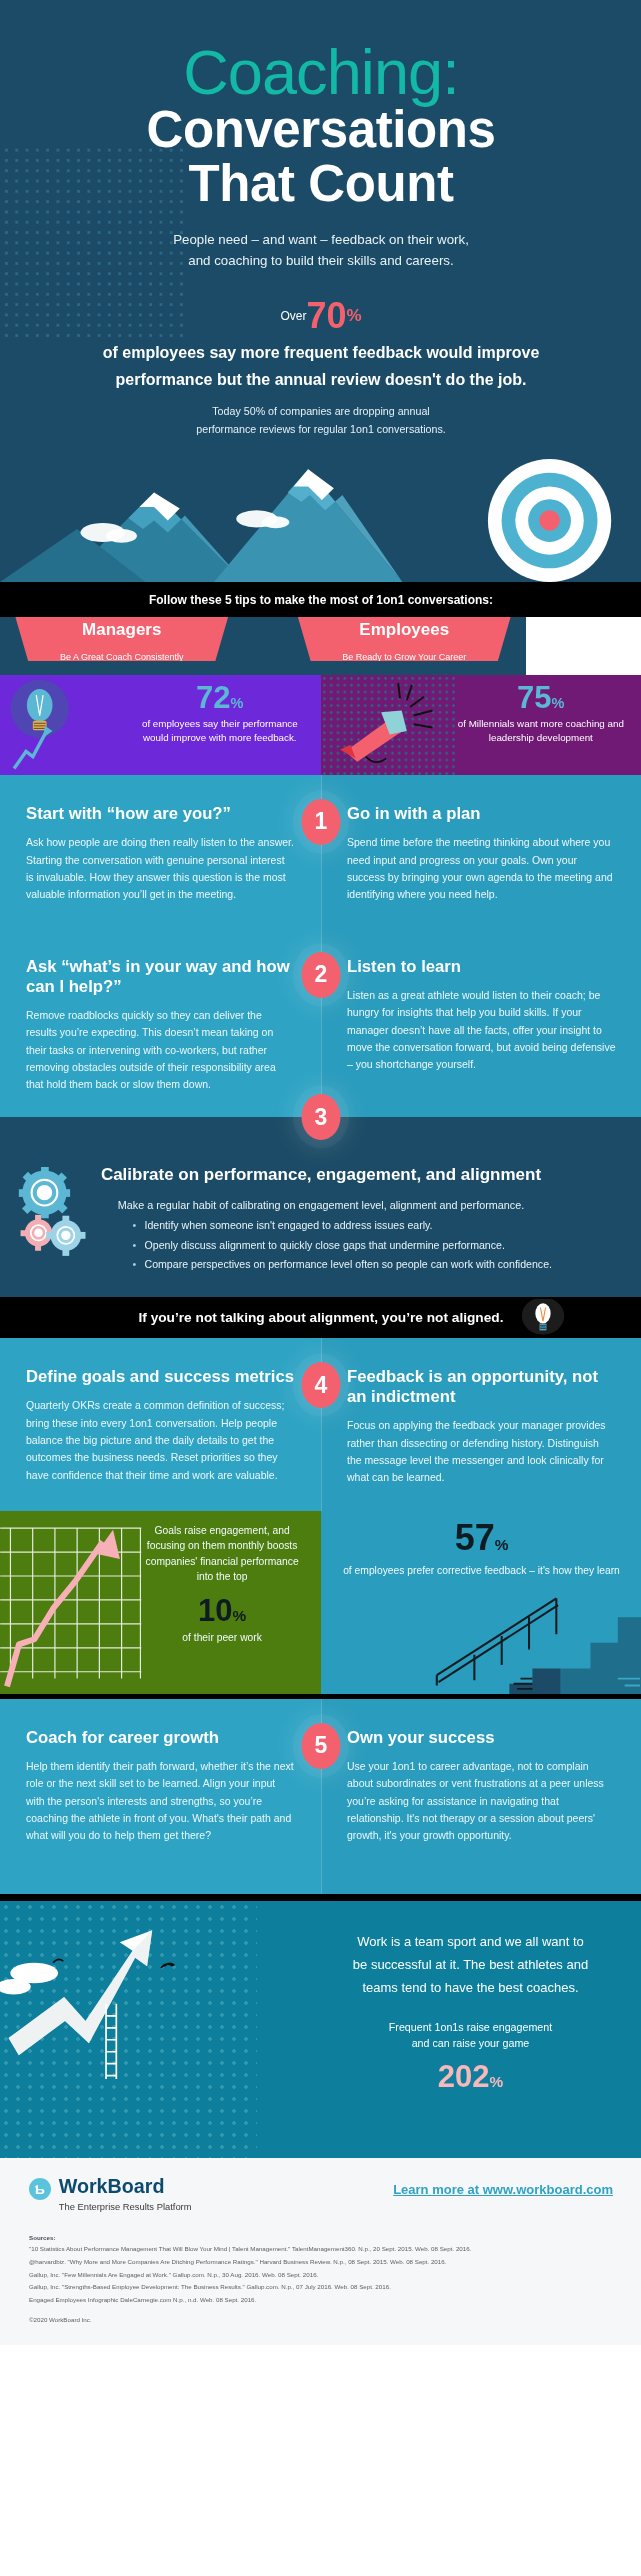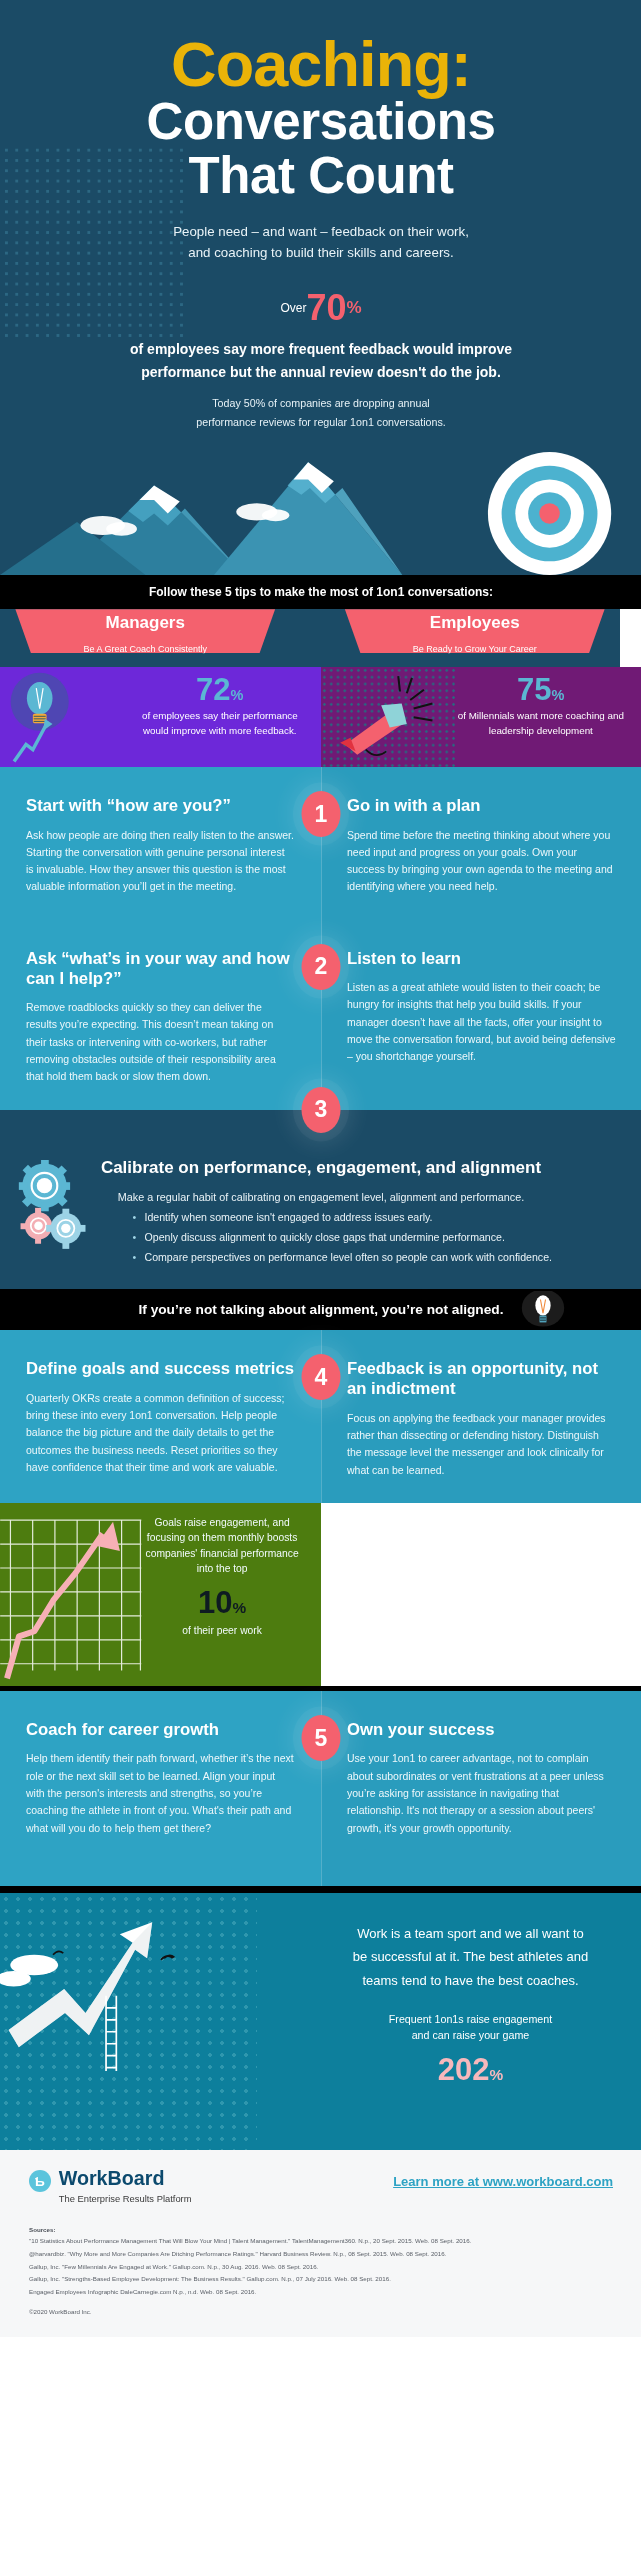--- a/index.html
+++ b/index.html
@@ -12,53 +12,54 @@
 
   
   .hero { background:#1b4b66; padding:34px 0 0; position:relative; overflow:hidden; }
   .dotfield {
     position:absolute; left:-8.6px; top:145px; width:197px; height:197px;
     background-image:radial-gradient(#2d6985 1.4px, transparent 1.5px);
     background-size:10.3px 10.3px; opacity:.95; pointer-events:none;
   }
   .hero-inner { position:relative; z-index:3; text-align:center; }
   h1.t1 {
-    font-size:63px; line-height:.96; font-weight:700; color:#eab308;
+    font-size:63px; line-height:.96; font-weight:400; color:#14b8a6;
     letter-spacing:-0.9px;
+    margin-top:8px;
   }
   h1.t2 {
     font-size:51px; line-height:1.02; font-weight:700; color:#ffffff;
     letter-spacing:-0.4px; margin-top:1.7px;
   }
   .hero-sub {
     color:#e9f3f7; font-size:13.3px; line-height:1.55; margin-top:20.5px;
   }
   .stat70wrap { margin-top:26px; }
   .stat70 { color:#f4616e; font-weight:700; }
   .over { font-size:12px; color:#ffffff; font-weight:400; vertical-align:middle; }
   .n70 { font-size:36px; line-height:1; vertical-align:middle; }
   .pct70 { font-size:17px; vertical-align:middle; }
   .hero-note {
-    color:#ffffff; font-size:14px; font-weight:700; line-height:1.7; margin-top:12px;
+    color:#ffffff; font-size:16px; font-weight:700; line-height:1.7; margin-top:5px;
   }
   .hero-note2 {
     color:#e6f1f6; font-size:10.7px; font-weight:400; line-height:1.75; margin-top:8.6px;
   }
 
   
   .scene { position:relative; height:128px; margin-top:15.4px; }
   .scene svg { display:block; width:642px; height:128px; }
 
   
   .blackbar {
     background:#000000; text-align:center; color:#ffffff;
     font-size:12px; font-weight:700; padding:10.3px 0;
   }
 
-  .hdr-band { display:flex; width:620px; background:#1b4b66; position:relative;gap:39px; }
+  .hdr-band { display:flex; width:526px; background:#1b4b66; position:relative;gap:39px; }
   .hdr-cell { width:321px; position:relative; height:58px; }
   .ribbon {
     position:absolute; left:15.4px; right:15.4px; top:0; height:44px;
     background:#f4616e; color:#fff; text-align:center; padding-top:4.3px;
     clip-path: polygon(0 0, 100% 0, 94% 100%, 6% 100%);
   }
   .ribbon .rt { font-size:17px; font-weight:700; line-height:1.1; }
   .ribbon .rs { font-size:9px; font-weight:400; margin-top:12px; }
 
   .statband { display:flex; width:642px; }
@@ -398,20 +399,38 @@
       </svg>
       <div class="vtext">
         <p>Goals raise engagement, and focusing on them monthly boosts companies' financial performance into the top</p>
         <div class="big10">
           <span class="nn">10</span><span class="pp">%</span>
         </div>
         <div class="vsub">of their peer work</div>
       </div>
     </div>
 
+    <div class="r">
+      <svg width="214" height="111" viewBox="0 0 250 130" style="position:absolute;right:0;bottom:0">
+        <polygon points="250,40 250,130 155,130 155,100 190,100 190,70 222,70 222,40" fill="#1f6e8c"></polygon>
+        <polygon points="155,130 95,130 95,118 122,118 122,100 155,100" fill="#1b4b66"></polygon>
+        <path d="M10,108 L150,18 M150,18 L150,60 M118,40 L118,78 M86,62 L86,96 M54,84 L54,114 M10,108 L10,120" stroke="#0f1c22" stroke-width="2.4" fill="none"></path>
+        <path d="M12,116 L152,26" stroke="#0f1c22" stroke-width="2.4" fill="none"></path>
+        <g stroke="#0f1c22" stroke-width="2.2">
+          <path d="M100,118h22M104,124h18M108,112h14"></path>
+        </g>
+        <path d="M222,112h26M230,120h18" stroke="#3aa7c6" stroke-width="2.2"></path>
+      </svg>
+      <div class="stat57wrap">
+        <div class="n57">
+          <span class="nn">57</span><span class="pp">%</span>
+        </div>
+        <div class="cap57">of employees prefer corrective feedback – it's how they learn</div>
+      </div>
+    </div>
   </div>
 
   <div class="blackbar" style="padding:2.6px 0"></div>
 
   <div class="tiprow">
     <div class="divider-v"></div>
     <div class="badge">5</div>
     <div class="tipcell l" style="padding-bottom:49px">
       <h3>Coach for career growth</h3>
       <p>Help them identify their path forward, whether it’s the next role or the next skill set to be learned.  Align your input with the person's interests and strengths, so you’re coaching the athlete in front of you.  What's their path and what will you do to help them get there?</p>

